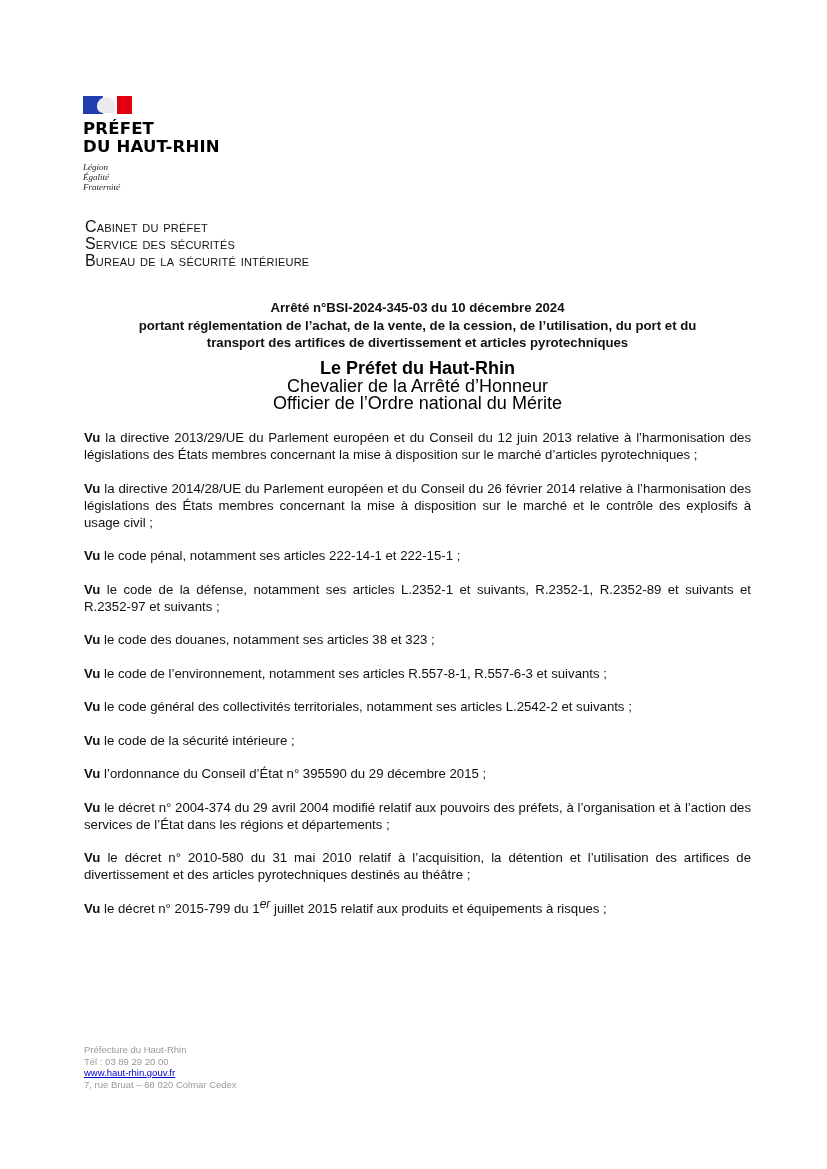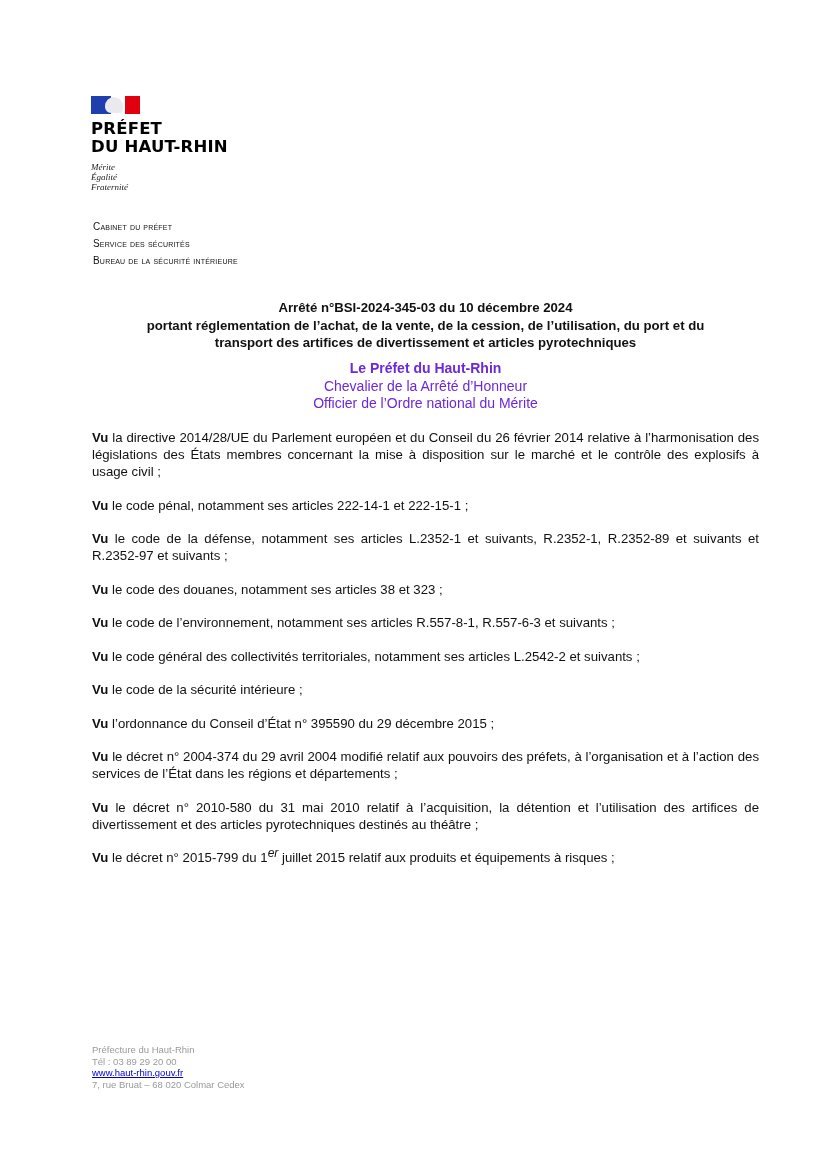--- a/index.html
+++ b/index.html
@@ -1,42 +1,42 @@
 <!DOCTYPE html>
 <html><head>
 <meta charset="utf-8">
 <style>
   html, body { margin: 0; padding: 0; background: #ffffff; }
   body { width: 827px; height: 1169px; position: relative; overflow: hidden;
          font-family: "Liberation Sans", "DejaVu Sans", sans-serif; color: #1a1a1a; }
-  .page { position: absolute; left: 12px; top: 0; width: 679px; height: 1169px; }
+  .page { position: absolute; left: 4px; top: 0; width: 679px; height: 1169px; }
 
   
   .logo { position: absolute; left: 79px; top: 96px; }
   .flag { position: relative; width: 49px; height: 18px; }
   .flag .blue { position: absolute; left: 0; top: 0; width: 20px; height: 18px; background: #1f3fae; }
   .flag .white { position: absolute; left: 20px; top: 0; width: 14px; height: 18px; background: #ffffff; }
   .flag .red { position: absolute; left: 34px; top: 0; width: 15px; height: 18px; background: #e1000f; }
   .flag .marianne { position: absolute; left: 14px; top: 1px; width: 18px; height: 16px;
                     background: #e9e9ee; border-radius: 9px 9px 4px 6px; }
   .prefet-title { font-family: "DejaVu Sans", sans-serif; font-weight: bold; font-size: 16.5px;
                   line-height: 18px; letter-spacing: 0.2px; color: #000; margin-top: 6px; }
   .devise { font-family: "Liberation Serif", serif; font-style: italic; font-size: 9px;
             line-height: 10px; color: #222; margin-top: 6px; }
 
   
   .service { position: absolute; left: 81px; top: 218px; font-size: 10px; line-height: 17px;
              font-variant: small-caps; color: #111; letter-spacing: 0.2px; }
-  .service div { font-size: 10px; }
+  .service div { font-size: 16px; }
 
   
   .title { position: absolute; left: 60px; width: 707px; top: 291px; text-align: center;
            font-weight: bold; font-size: 13.2px; line-height: 17.5px; color: #111; margin-top: 8px; }
   .prefect { position: absolute; left: 60px; width: 707px; top: 360px; text-align: center;
-             font-size: 14px; line-height: 17.5px; color: #6d28d9; }
+             font-size: 18px; line-height: 17.5px; color: #000000; }
   .prefect .name { font-weight: bold; }
 
   
   .body { position: absolute; left: 80px; width: 667px; top: 429px; font-size: 13.2px;
           line-height: 17px; text-align: justify; color: #111; }
   .vu { margin: 0 0 16.5px 0; }
   .vu b { font-weight: bold; }
   sup { font-size: 12px; line-height: 0; vertical-align: super; font-style: italic; }
 
   
@@ -54,21 +54,21 @@
       <div class="blue"></div>
         <div class="white"></div>
         <div class="red"></div>
         <div class="marianne"></div>
     </div>
     <div class="prefet-title">
       <div>PRÉFET</div>
       <div>DU HAUT-RHIN</div>
     </div>
     <div class="devise">
-      <div>Mérite</div>
+      <div>Légion</div>
       <div>Égalité</div>
       <div>Fraternité</div>
     </div>
   </div>
 
   <div class="service">
     <div>Cabinet du préfet</div>
     <div>Service des sécurités</div>
     <div>Bureau de la sécurité intérieure</div>
   </div>
@@ -79,20 +79,21 @@
     <div>transport des artifices de divertissement et articles pyrotechniques</div>
   </div>
 
   <div class="prefect">
     <div class="name">Le Préfet du Haut-Rhin</div>
     <div>Chevalier de la Arrêté d’Honneur</div>
     <div>Officier de l’Ordre national du Mérite</div>
   </div>
 
   <div class="body">
+    <p class="vu"><b>Vu</b><span> la directive 2013/29/UE du Parlement européen et du Conseil du 12 juin 2013 relative à l’harmonisation des législations des États membres concernant la mise à disposition sur le marché d’articles pyrotechniques ;</span></p>
     <p class="vu"><b>Vu</b><span> la directive 2014/28/UE du Parlement européen et du Conseil du 26 février 2014 relative à l’harmonisation des législations des États membres concernant la mise à disposition sur le marché et le contrôle des explosifs à usage civil ;</span></p>
     <p class="vu"><b>Vu</b><span> le code pénal, notamment ses articles 222-14-1 et 222-15-1 ;</span></p>
     <p class="vu"><b>Vu</b><span> le code de la défense, notamment ses articles L.2352-1 et suivants, R.2352-1, R.2352-89 et suivants et R.2352-97 et suivants ;</span></p>
     <p class="vu"><b>Vu</b><span> le code des douanes, notamment ses articles 38 et 323 ;</span></p>
     <p class="vu"><b>Vu</b><span> le code de l’environnement, notamment ses articles R.557-8-1, R.557-6-3 et suivants ;</span></p>
     <p class="vu"><b>Vu</b><span> le code général des collectivités territoriales, notamment ses articles L.2542-2 et suivants ;</span></p>
     <p class="vu"><b>Vu</b><span> le code de la sécurité intérieure ;</span></p>
     <p class="vu"><b>Vu</b><span> l’ordonnance du Conseil d’État n° 395590 du 29 décembre 2015 ;</span></p>
     <p class="vu"><b>Vu</b><span> le décret n° 2004-374 du 29 avril 2004 modifié relatif aux pouvoirs des préfets, à l’organisation et à l’action des services de l’État dans les régions et départements ;</span></p>
     <p class="vu"><b>Vu</b><span> le décret n° 2010-580 du 31 mai 2010 relatif à l’acquisition, la détention et l’utilisation des artifices de divertissement et des articles pyrotechniques destinés au théâtre ;</span></p>

